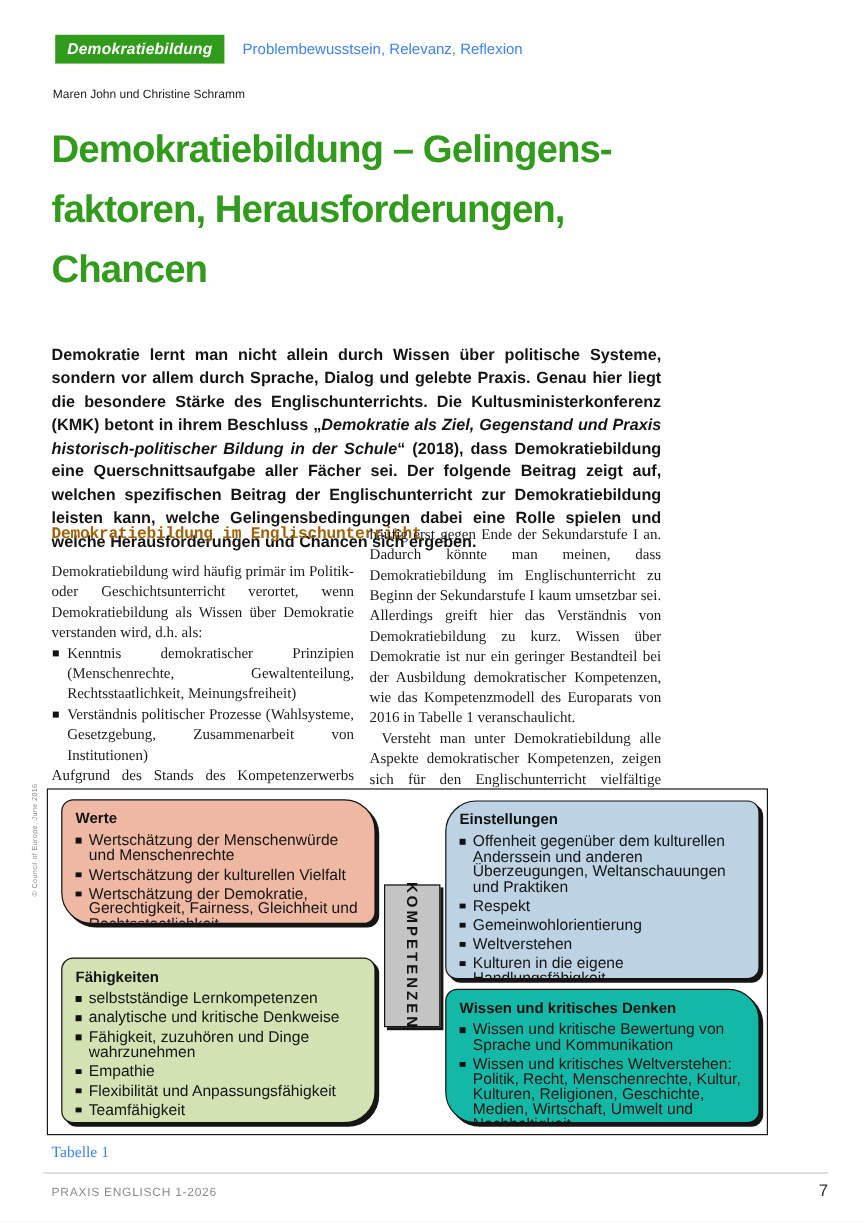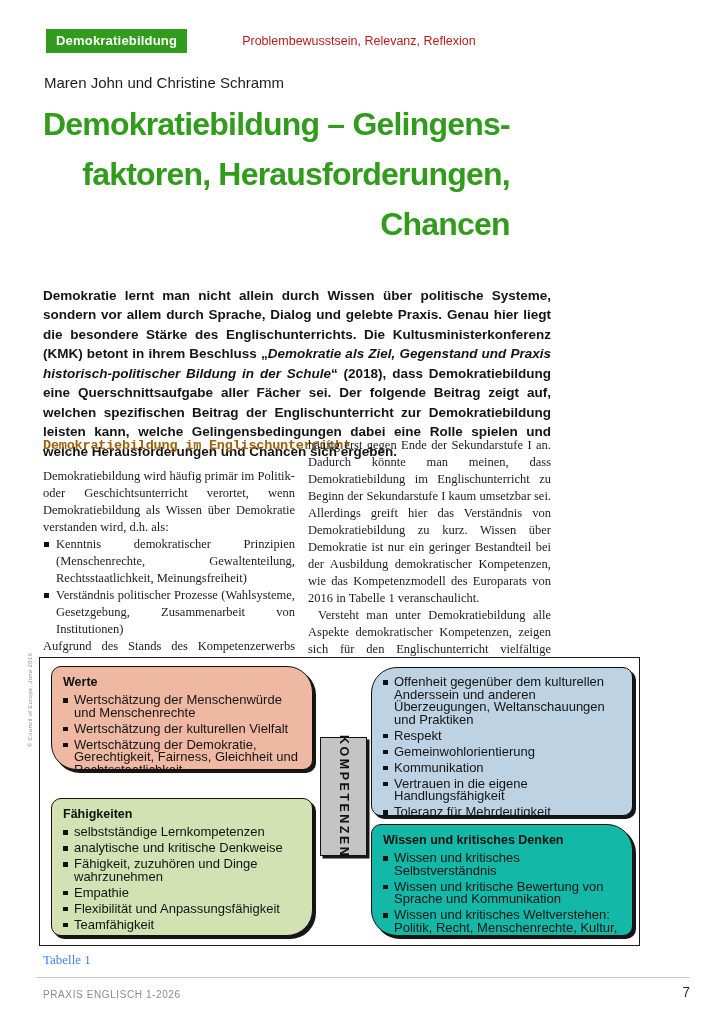--- a/index.html
+++ b/index.html
@@ -2,26 +2,26 @@
 <html lang="de"><head>
 <meta charset="utf-8">
 <style>
   html,body{margin:0;padding:0;background:#e8e8e8;}
   .page{position:relative;width:720px;height:1019px;background:#ffffff;margin:0 auto;
         font-family:"Liberation Sans","DejaVu Sans",sans-serif;color:#1a1a1a;overflow:hidden;}
 
   
   .kicker-row{position:absolute;left:46px;top:29px;display:flex;align-items:center;gap:15px;}
   .badge{background:#319c1c;color:#fff;font-weight:bold;font-size:13px;padding:4px 10px 5px;letter-spacing:0.2px;}
-  .tagline{font-size:12.5px;color:#b91c1c;margin-left:40px;}
+  .tagline{font-size:12.5px;color:#3b82f6;}
 
   
-  .authors{position:absolute;left:44px;top:74px;font-size:15px;color:#1d1d1d;}
+  .authors{position:absolute;left:44px;top:74px;font-size:10px;color:#1d1d1d;}
   .title{position:absolute;left:43px;top:99px;font-size:32px;font-weight:bold;color:#319c1c;
-         line-height:50px;letter-spacing:-0.8px;white-space:nowrap;text-align:right;}
+         line-height:50px;letter-spacing:-0.8px;white-space:nowrap;}
 
   
   .intro{position:absolute;left:43px;top:272px;width:508px;font-size:13.5px;font-weight:bold;
          line-height:19.5px;text-align:justify;color:#141414;hyphens:auto;}
   .intro .it{font-style:italic;}
 
   
   .columns{position:absolute;left:43px;top:437px;width:508px;display:flex;gap:13px;}
   .col{font-family:"Liberation Serif","DejaVu Serif",serif;font-size:12.5px;line-height:17px;
        text-align:justify;hyphens:auto;color:#1c1c1c;}
@@ -62,21 +62,21 @@
   .footer-rule{position:absolute;left:36px;right:30px;top:977px;height:1px;background:#cccccc;}
   .footer-journal{position:absolute;left:43px;top:989px;font-size:10px;letter-spacing:0.6px;color:#8c8c8c;}
   .page-number{position:absolute;right:30px;top:984px;font-size:14px;color:#333;}
 </style>
 </head>
 <body>
 
 <div class="page">
 
   <div class="kicker-row">
-    <span class="badge" style="background: rgb(49, 156, 28);">Demokratiebildung</span>
+    <span class="badge" style="background: rgb(49, 156, 28); font-style: italic;">Demokratiebildung</span>
     <span class="tagline">Problembewusstsein, Relevanz, Reflexion</span>
   </div>
 
   <div class="authors">Maren John und Christine Schramm</div>
 
   <h1 class="title" style="margin: 0px; color: rgb(49, 156, 28);">
     <div>Demokratiebildung – Gelingens-</div>
     <div>faktoren, Herausforderungen,</div>
     <div>Chancen</div>
   </h1>
@@ -122,36 +122,36 @@
           <li>analytische und kritische Denkweise</li>
           <li>Fähigkeit, zuzuhören und Dinge wahrzunehmen</li>
           <li>Empathie</li>
           <li>Flexibilität und Anpassungsfähigkeit</li>
           <li>Teamfähigkeit</li>
           <li>Konfliktlösungskompetenzen</li>
         </ul>
     </div>
 
     <div class="dbox box-einstellungen" style="background: rgb(189, 210, 226);">
+      <h3>Einstellungen</h3>
       <ul>
 
       <li>Offenheit gegenüber dem kulturellen Anderssein und anderen Überzeugungen, Weltanschauungen und Praktiken</li>
           <li>Respekt</li>
           <li>Gemeinwohlorientierung</li>
-          <li>Kommunikation</li>
-          <li>Vertrauen in die eigene Handlungsfähigkeit</li>
+          <li>Weltverstehen</li>
+          <li>Kulturen in die eigene Handlungsfähigkeit</li>
           <li>Toleranz für Mehrdeutigkeit</li>
         </ul>
     </div>
 
     <div class="dbox box-wissen" style="background: #14b8a6;">
       <h3>Wissen und kritisches Denken</h3>
       <ul>
 
-      <li>Wissen und kritisches Selbstverständnis</li>
           <li>Wissen und kritische Bewertung von Sprache und Kommunikation</li>
           <li>Wissen und kritisches Weltverstehen: Politik, Recht, Menschenrechte, Kultur, Kulturen, Religionen, Geschichte, Medien, Wirtschaft, Umwelt und Nachhaltigkeit</li>
         </ul>
     </div>
 
     <div class="kompetenzen">
       <span>KOMPETENZEN</span>
     </div>
   </div>
 

